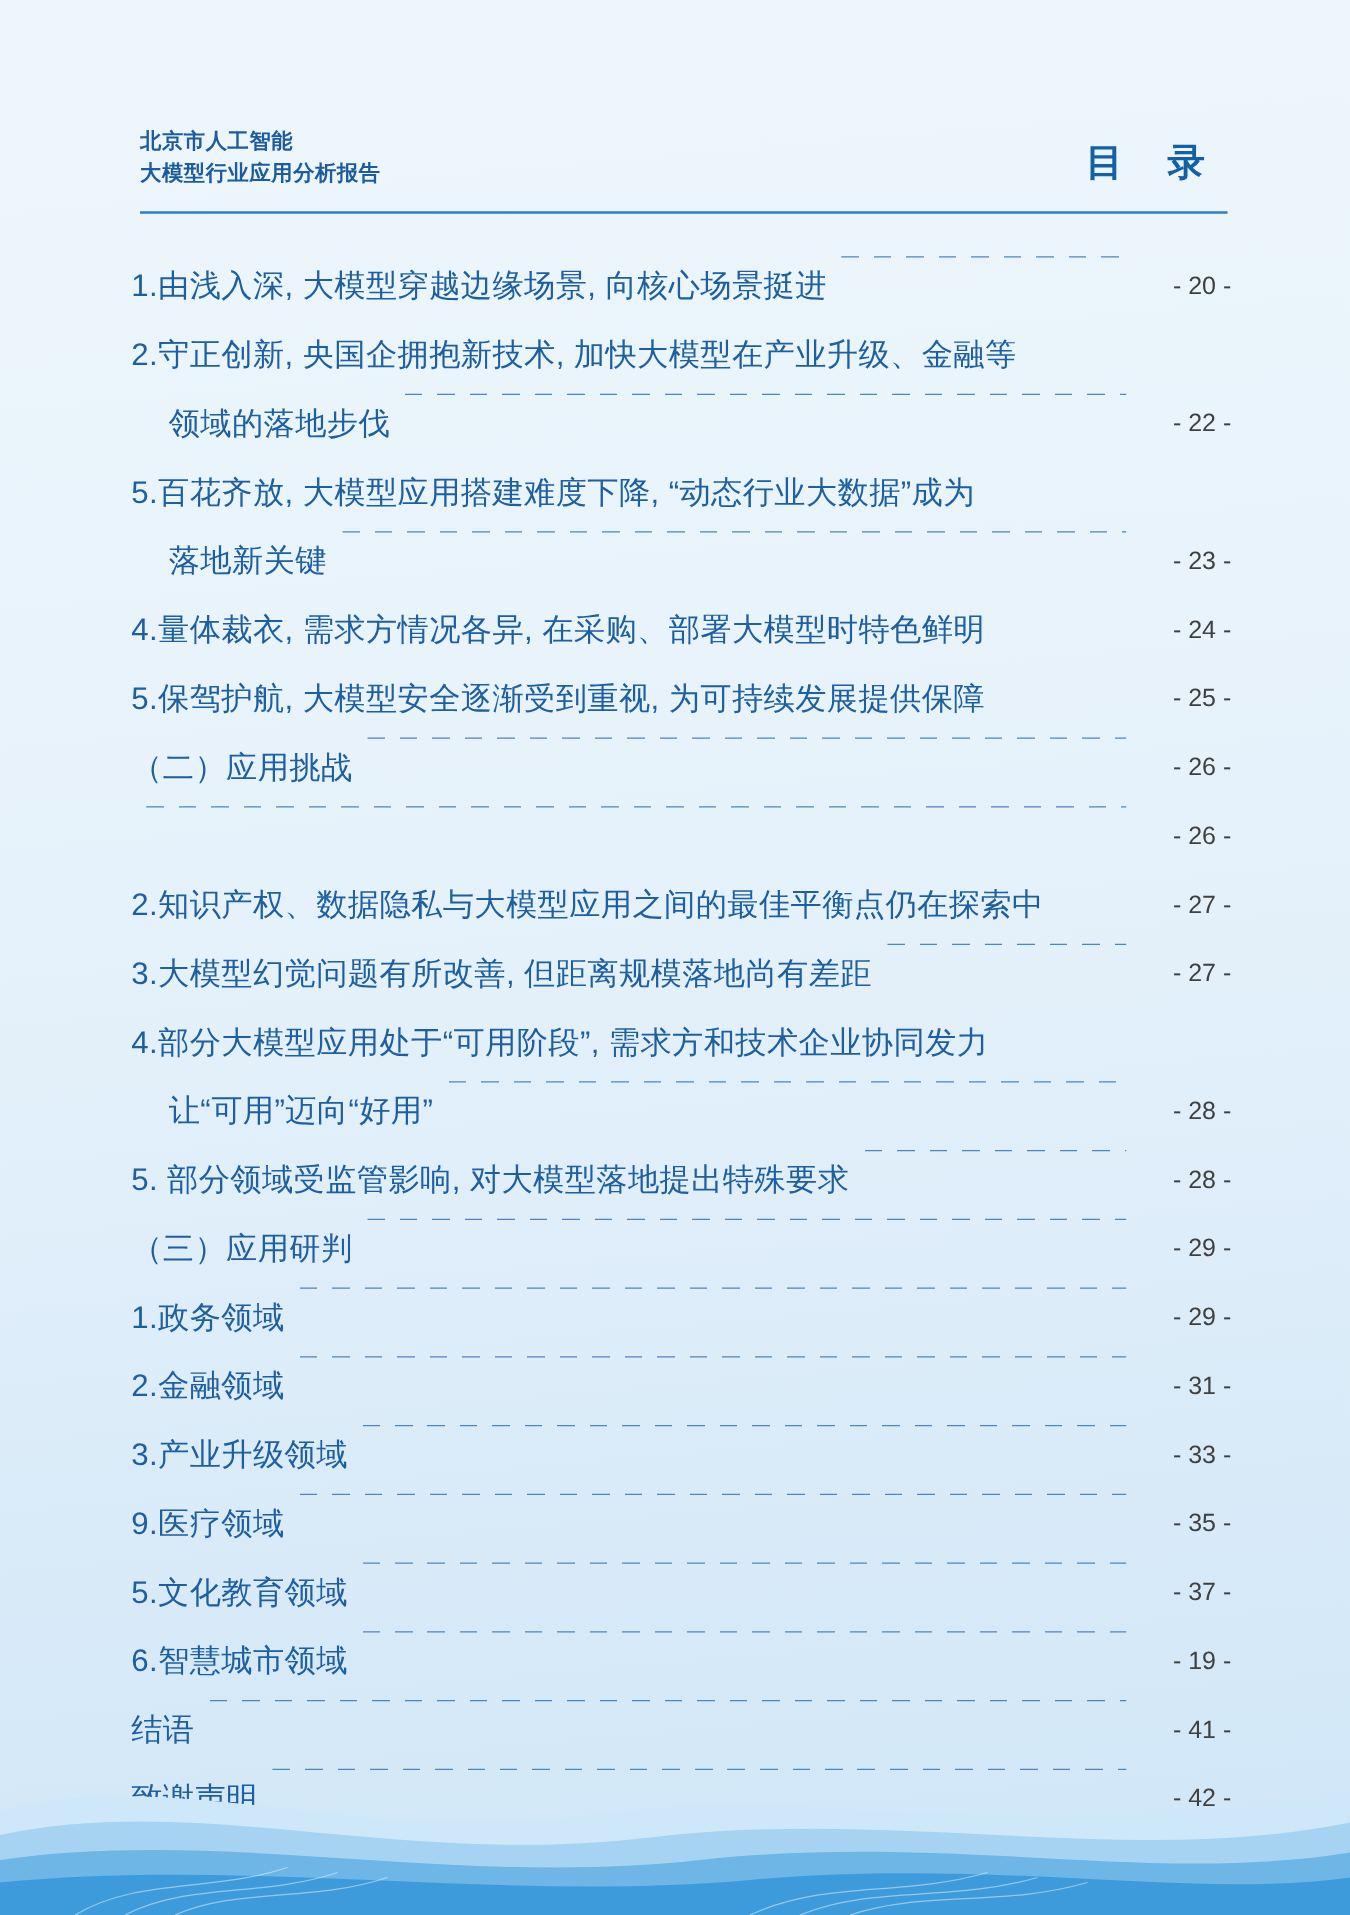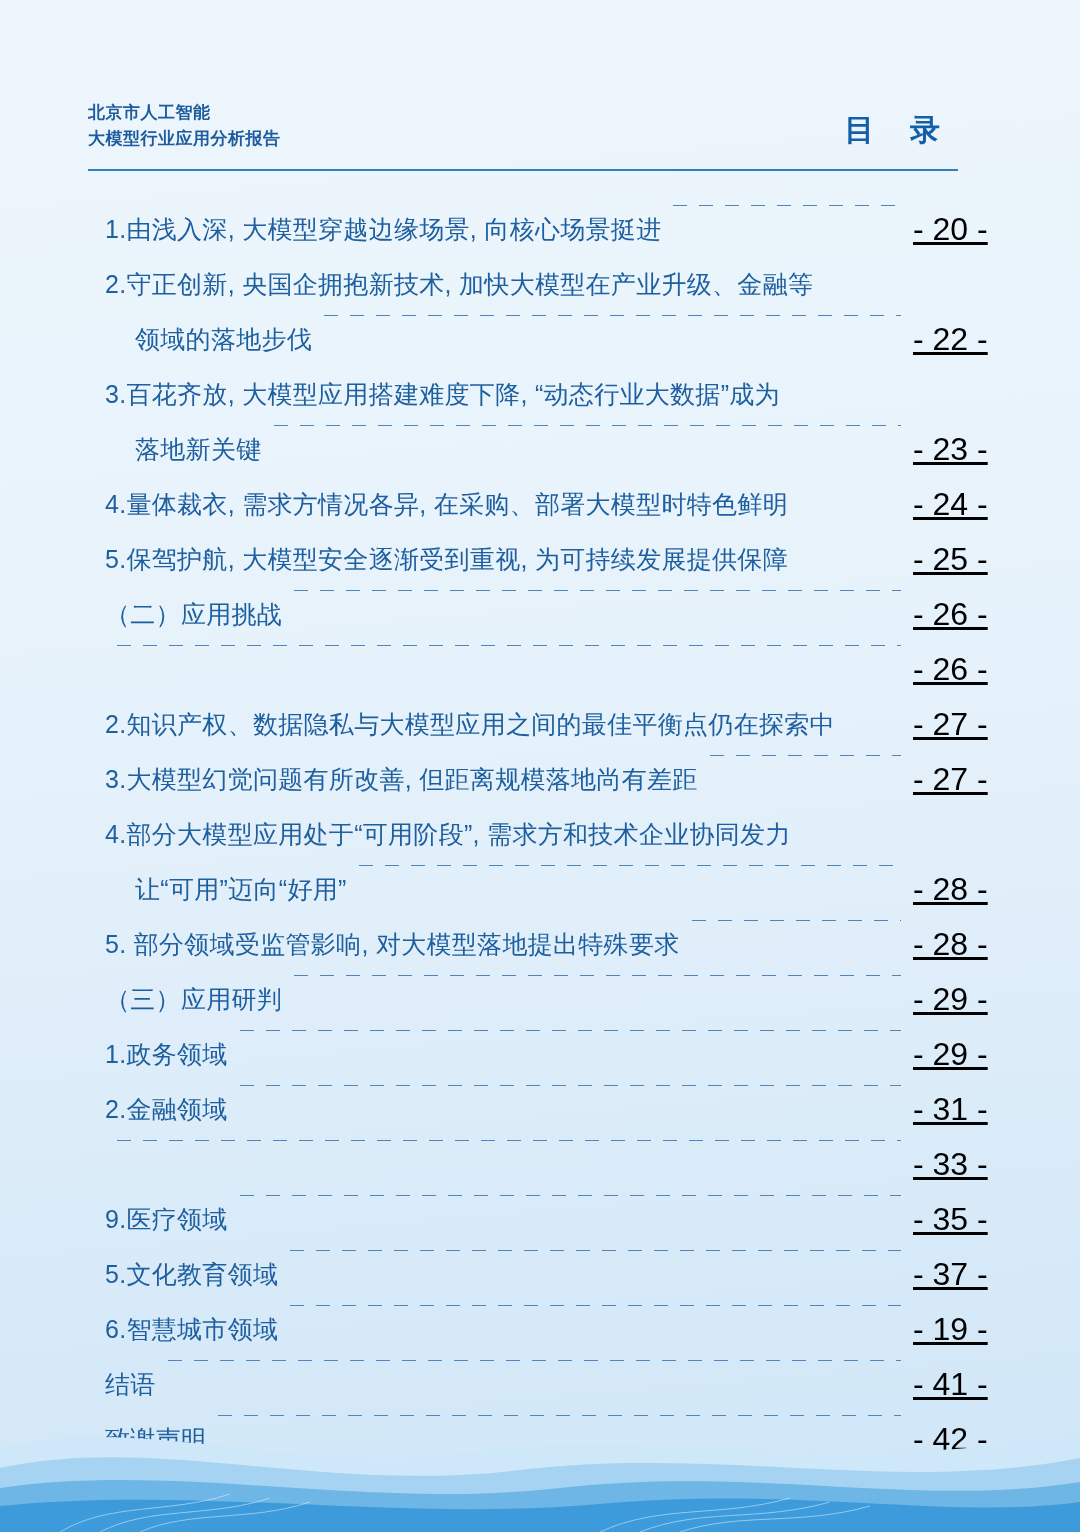--- a/index.html
+++ b/index.html
@@ -16,21 +16,21 @@
     color: #1a4f86;
   }
 
   
   .page {
     position: absolute;
     inset: 0;
   }
   .header {
     position: absolute;
-    left: 88px;
+    left: 112px;
     top: 100px;
     width: 870px;
     display: flex;
     align-items: flex-end;
     justify-content: space-between;
     padding-bottom: 18px;
     border-bottom: 2px solid #2f7fc1;
     gap: 24px;
   }
   .doc-title {
@@ -83,27 +83,26 @@
     min-width: 12px;
     position: relative;
     height: 1px;
     margin: 0 12px 8px 12px;
     background-image: repeating-linear-gradient(to right, #4d86bd 0 14px, transparent 14px 26px);
   }
   .dots.hidden {
     background-image: none;
   }
   .page-num {
-    font-size: 32px;
-    color: #000000;
+    font-size: 20px;
+    color: #404040;
     white-space: nowrap;
     width: 72px;
     text-align: right;
     line-height: 49px;
-    text-decoration: underline;
   }
 
   
   .wave-wrap {
     position: absolute;
     left: 0;
     right: 0;
     bottom: 0;
     height: 150px;
     overflow: hidden;
@@ -137,21 +136,21 @@
         <span class="entry-text">2.守正创新, 央国企拥抱新技术, 加快大模型在产业升级、金融等</span>
         <span class="dots hidden"></span>
         <span class="page-num"></span>
       </div>
       <div class="toc-row toc-entry">
         <span class="entry-text indent">领域的落地步伐</span>
         <span class="dots"></span>
         <span class="page-num">- 22 -</span>
       </div>
       <div class="toc-row toc-entry">
-        <span class="entry-text">3.百花齐放, 大模型应用搭建难度下降, “动态行业大数据”成为</span>
+        <span class="entry-text">5.百花齐放, 大模型应用搭建难度下降, “动态行业大数据”成为</span>
         <span class="dots hidden"></span>
         <span class="page-num"></span>
       </div>
       <div class="toc-row toc-entry">
         <span class="entry-text indent">落地新关键</span>
         <span class="dots"></span>
         <span class="page-num">- 23 -</span>
       </div>
       <div class="toc-row toc-entry">
         <span class="entry-text">4.量体裁衣, 需求方情况各异, 在采购、部署大模型时特色鲜明</span>
@@ -206,20 +205,21 @@
         <span class="entry-text">1.政务领域</span>
         <span class="dots"></span>
         <span class="page-num">- 29 -</span>
       </div>
       <div class="toc-row toc-entry">
         <span class="entry-text">2.金融领域</span>
         <span class="dots"></span>
         <span class="page-num">- 31 -</span>
       </div>
       <div class="toc-row toc-entry">
+        <span class="entry-text">3.产业升级领域</span>
         <span class="dots"></span>
         <span class="page-num">- 33 -</span>
       </div>
       <div class="toc-row toc-entry">
         <span class="entry-text">9.医疗领域</span>
         <span class="dots"></span>
         <span class="page-num">- 35 -</span>
       </div>
       <div class="toc-row toc-entry">
         <span class="entry-text">5.文化教育领域</span>

